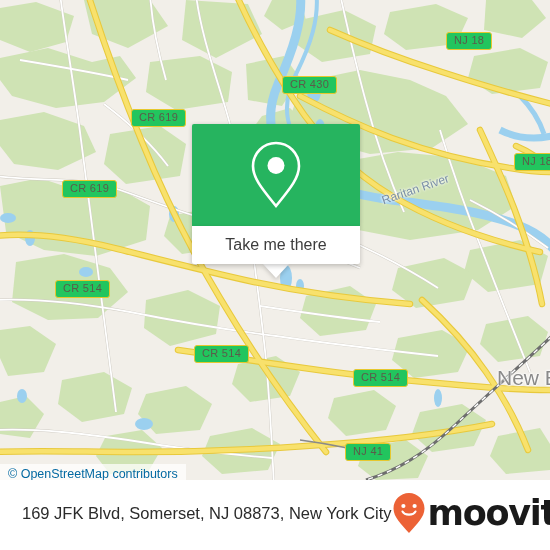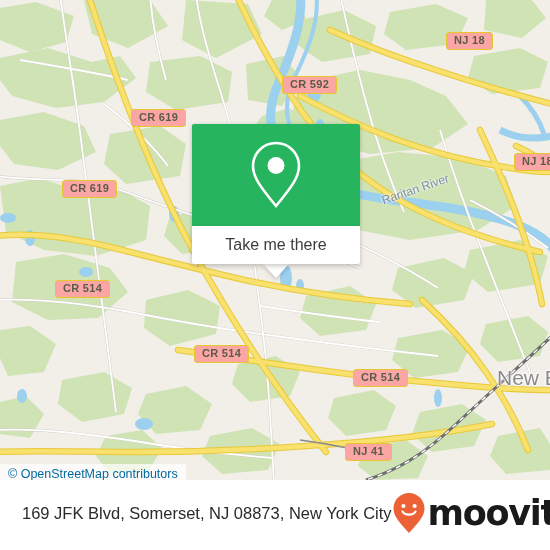--- a/index.html
+++ b/index.html
@@ -11,26 +11,26 @@
   }
   .screen{position:relative;width:550px;height:550px;overflow:hidden;background:#fff;}
 
   
   .map{position:absolute;left:0;top:0;width:550px;height:480px;overflow:hidden;background:#f2efe9;}
   .map svg{position:absolute;left:0;top:0;}
 
   
   .shield{
     position:absolute;
-    background:#fca5a5;
+    background:#22c55e;
     border:1.5px solid #e6c82e;
     border-radius:3px;
     color:#5b5b4a;
     font-size:11px;
-    font-weight:bold;
+    font-weight:normal;
     letter-spacing:.3px;
     padding:2px 7px 3px 7px;
     line-height:11px;
     white-space:nowrap;
     box-sizing:border-box;
   }
   .place-label{
     position:absolute;
     color:#8a8a8a;
     font-size:21px;
@@ -234,21 +234,21 @@
 
         <g>
           <path d="M552 336 C520 366, 486 396, 454 426 C424 454, 398 470, 366 480" fill="none" stroke="#6e6e6e" stroke-width="3"></path>
           <path d="M552 336 C520 366, 486 396, 454 426 C424 454, 398 470, 366 480" fill="none" stroke="#ffffff" stroke-width="1.4" stroke-dasharray="5 5"></path>
           <path d="M300 440 C330 444, 360 450, 388 458" fill="none" stroke="#8a8a8a" stroke-width="1.6"></path>
         </g>
       </g>
     </svg>
 
     <div class="shield" style="left:446px;top:32px;">NJ 18</div>
-    <div class="shield" style="left:282px;top:76px;">CR 592</div>
+    <div class="shield" style="left:282px;top:76px;">CR 430</div>
     <div class="shield" style="left:131px;top:109px;">CR 619</div>
     <div class="shield" style="left:514px;top:153px;">NJ 18</div>
     <div class="shield" style="left:62px;top:180px;">CR 619</div>
     <div class="shield" style="left:55px;top:280px;">CR 514</div>
     <div class="shield" style="left:194px;top:345px;">CR 514</div>
     <div class="shield" style="left:353px;top:369px;">CR 514</div>
     <div class="shield" style="left:345px;top:443px;">NJ 41</div>
 
     <div class="river-label" style="left:380px;top:194px;">Raritan River</div>
 

